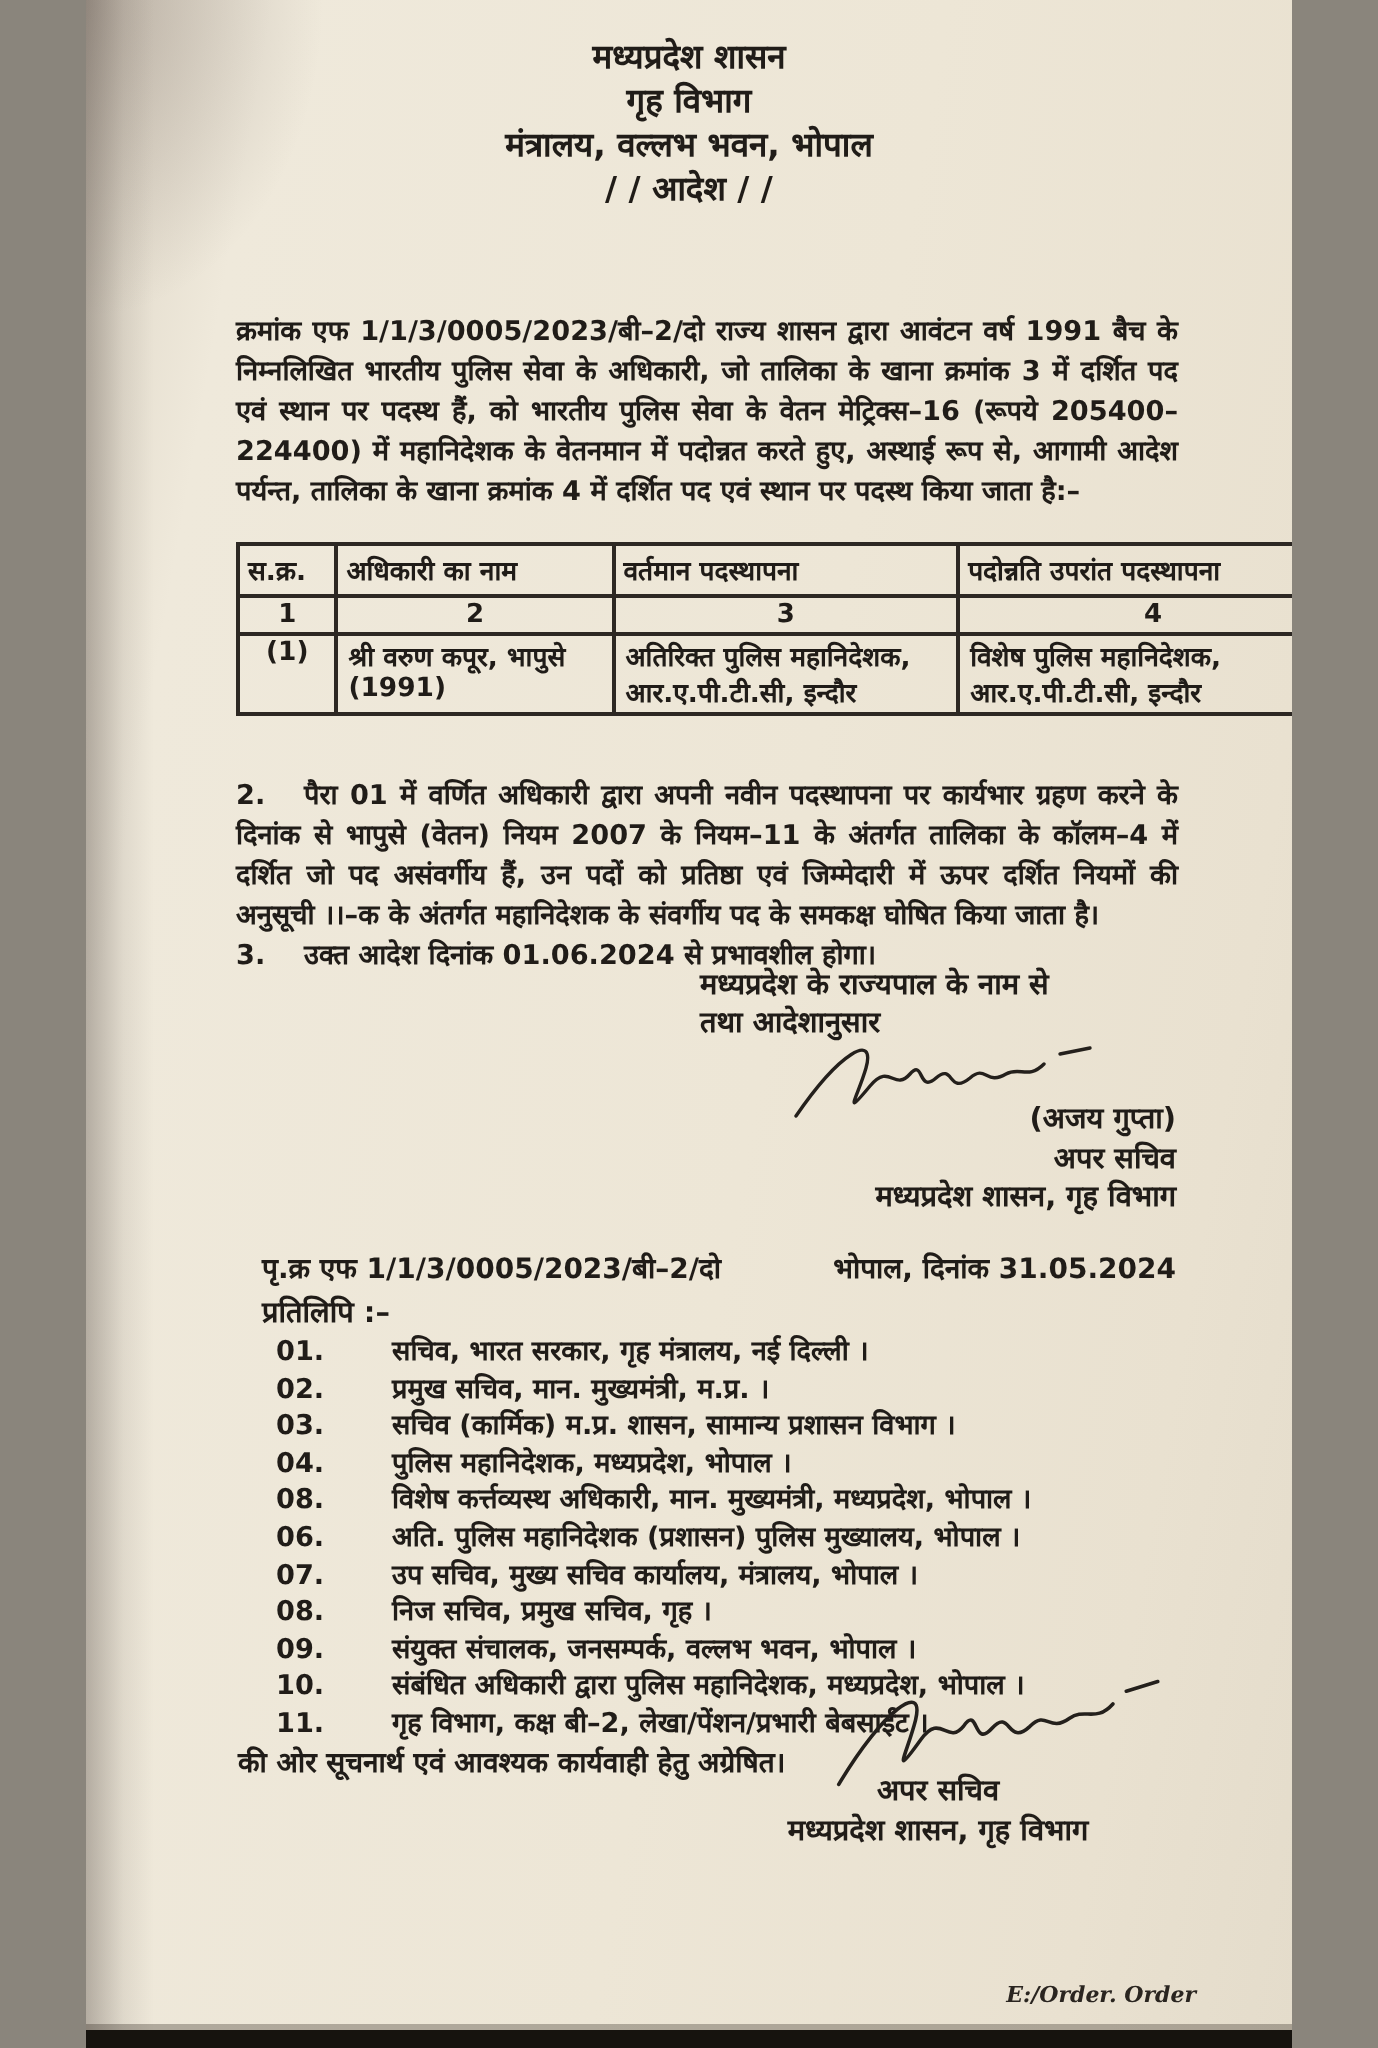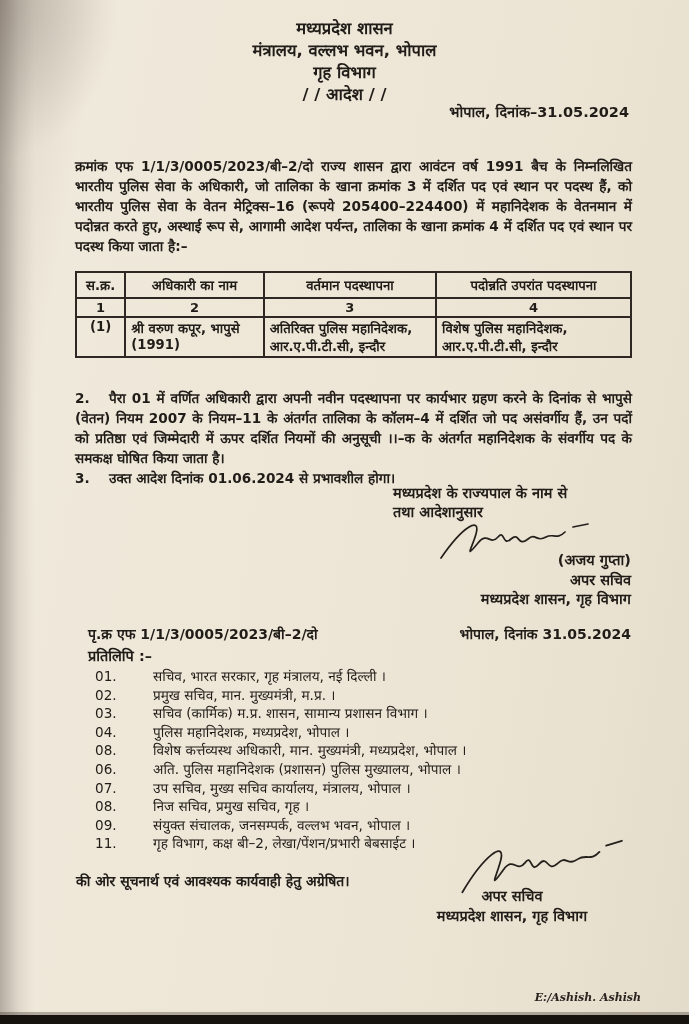--- a/index.html
+++ b/index.html
@@ -1,17 +1,17 @@
 <!DOCTYPE html>
 <html><head>
 <meta charset="utf-8">
 <style>
   html,body { margin:0; padding:0; background:#8a857c; }
   .page {
-    position:relative; width:689px; height:1024px; margin:0 auto;
+    position:relative; width:603px; height:1024px; margin:0 auto;
     background: linear-gradient(100deg, #ddd5c6 0%, #efe9db 12%, #ede6d6 55%, #e9e1d0 85%, #e4dccb 100%);
     font-family:"DejaVu Sans","Liberation Sans",sans-serif;
     color:#201c18; overflow:hidden;
   }
   .edge-left { position:absolute; left:0; top:0; width:34px; height:100%;
     background:linear-gradient(to right, rgba(84,74,68,0.38), rgba(84,74,68,0.10) 55%, rgba(84,74,68,0)); }
   .edge-top-left { position:absolute; left:0; top:0; width:120px; height:160px;
     background:radial-gradient(ellipse at 0% 0%, rgba(90,75,70,0.30), rgba(90,75,70,0) 70%); }
   .edge-bottom { position:absolute; left:0; bottom:0; width:100%; height:9px; background:#16130e; }
   .edge-bottom2 { position:absolute; left:0; bottom:9px; width:100%; height:3px; background:rgba(60,52,44,0.35); }
@@ -21,61 +21,60 @@
   .hdr div { margin:0; }
   .date-top { position:absolute; right:60px; top:101px; font-weight:bold; font-size:14.5px; }
 
   .para { position:absolute; left:75px; right:57px; text-align:justify;
     font-weight:bold; font-size:13.6px; line-height:20px; }
   .pno { display:inline-block; min-width:34px; }
 
   table.order { position:absolute; left:75px; top:271px; width:557px;
     border-collapse:collapse; font-size:13.2px; font-weight:bold; }
   table.order th, table.order td { border:2px solid #2d2823; padding:1px 5px; vertical-align:top; }
-  table.order th { text-align:center; padding:3px 4px;border-radius:12px; }
+  table.order th { text-align:left; padding:3px 4px;border-radius:12px; }
   td.cnum { text-align:center; padding:0 4px; font-size:13px; }
   .col-sn { width:48px; } .col-name { width:135px; } .col-cur { width:168px; } .col-aft { width:190px; }
   td.sn { text-align:center; }
 
   .by-order { position:absolute; right:56px; top:484px; width:240px; 
     font-weight:bold; font-size:14.5px; line-height:19px; }
   .sig-svg1 { position:absolute; right:92px; top:516px; }
   .sig-svg2 { position:absolute; right:62px; top:836px; transform:rotate(-3deg); }
   .signer1 { position:absolute; right:58px; top:551px; width:240px; text-align:right;
     font-weight:bold; font-size:14.5px; line-height:19.5px; }
   .signer2 { position:absolute; right:52px; top:886px; width:250px; text-align:center;
     font-weight:bold; font-size:14.5px; line-height:20px; }
 
   .ref-row { position:absolute; left:88px; right:58px; top:624px; display:flex;
     justify-content:space-between; font-weight:bold; font-size:14px;gap:36px; }
   .copy-label { position:absolute; left:88px; top:645px; font-weight:bold; font-size:14.5px; }
   .copy-list { position:absolute; left:95px; top:667px; width:470px;
-    font-weight:normal; font-size:13.6px; line-height:18.6px; }
+    font-weight:bold; font-size:13.6px; line-height:18.6px; }
   .copy-item { display:flex; }
   .copy-item .no { width:36px; flex:0 0 36px; }
   .copy-item .txt { margin-left:22px; }
   .fwd-note { position:absolute; left:76px; top:871px; font-weight:bold; font-size:14px; }
 
   .footer-note { position:absolute; right:48px; top:991px; font-family:"DejaVu Serif","Liberation Serif",serif;
     font-weight:bold; font-style:italic; font-size:11px; color:#2a2520; }
 </style>
 </head>
 <body>
 
 <div class="page">
   <div class="edge-top-left"></div>
   <div class="edge-left"></div>
 
   <div class="hdr">
     <div>मध्यप्रदेश शासन</div>
+    <div>गृह विभाग</div>
     <div>मंत्रालय, वल्लभ भवन, भोपाल</div>
-    <div>गृह विभाग</div>
     <div>/ / आदेश / /</div>
   </div>
-  <div class="date-top">भोपाल, दिनांक–31.05.2024</div>
 
   <p class="para" style="top:142px;">क्रमांक एफ 1/1/3/0005/2023/बी–2/दो राज्य शासन द्वारा आवंटन वर्ष 1991 बैच के निम्नलिखित भारतीय पुलिस सेवा के अधिकारी, जो तालिका के खाना क्रमांक 3 में दर्शित पद एवं स्थान पर पदस्थ हैं, को भारतीय पुलिस सेवा के वेतन मेट्रिक्स–16 (रूपये 205400–224400) में महानिदेशक के वेतनमान में पदोन्नत करते हुए, अस्थाई रूप से, आगामी आदेश पर्यन्त, तालिका के खाना क्रमांक 4 में दर्शित पद एवं स्थान पर पदस्थ किया जाता है:–</p>
 
   <table class="order">
     <colgroup>
       <col class="col-sn">
         <col class="col-name">
         <col class="col-cur">
         <col class="col-aft">
     </colgroup>
@@ -158,34 +157,38 @@
       </div>
     <div class="copy-item">
         <span class="no">08.</span>
         <span class="txt">निज सचिव, प्रमुख सचिव, गृह ।</span>
       </div>
     <div class="copy-item">
         <span class="no">09.</span>
         <span class="txt">संयुक्त संचालक, जनसम्पर्क, वल्लभ भवन, भोपाल ।</span>
       </div>
     <div class="copy-item">
+        <span class="no">10.</span>
+        <span class="txt">संबंधित अधिकारी द्वारा पुलिस महानिदेशक, मध्यप्रदेश, भोपाल ।</span>
+      </div>
+    <div class="copy-item">
         <span class="no">11.</span>
         <span class="txt">गृह विभाग, कक्ष बी–2, लेखा/पेंशन/प्रभारी बेबसाईट ।</span>
       </div>
   </div>
 
   <div class="fwd-note">की ओर सूचनार्थ एवं आवश्यक कार्यवाही हेतु अग्रेषित।</div>
 
   <svg class="sig-svg2" width="170" height="56" viewBox="0 0 170 56">
     <path d="M4 52 C 28 16, 50 2, 44 22 C 39 38, 30 52, 46 32 C 57 18, 59 36, 68 26 C 76 16, 72 38, 82 28 C 92 18, 89 38, 101 28 C 110 20, 110 32, 121 25 C 129 20, 134 28, 143 19" fill="none" stroke="#24201c" stroke-width="1.8" stroke-linecap="round"></path>
     <path d="M150 13 L 166 9" fill="none" stroke="#24201c" stroke-width="1.8" stroke-linecap="round"></path>
   </svg>
 
   <div class="signer2">
     <div>अपर सचिव</div>
     <div>मध्यप्रदेश शासन, गृह विभाग</div>
   </div>
 
-  <div class="footer-note">E:/Ashish. Ashish</div>
+  <div class="footer-note">E:/Order. Order</div>
 
   <div class="edge-bottom2"></div>
   <div class="edge-bottom"></div>
 </div>
 
 </body></html>

